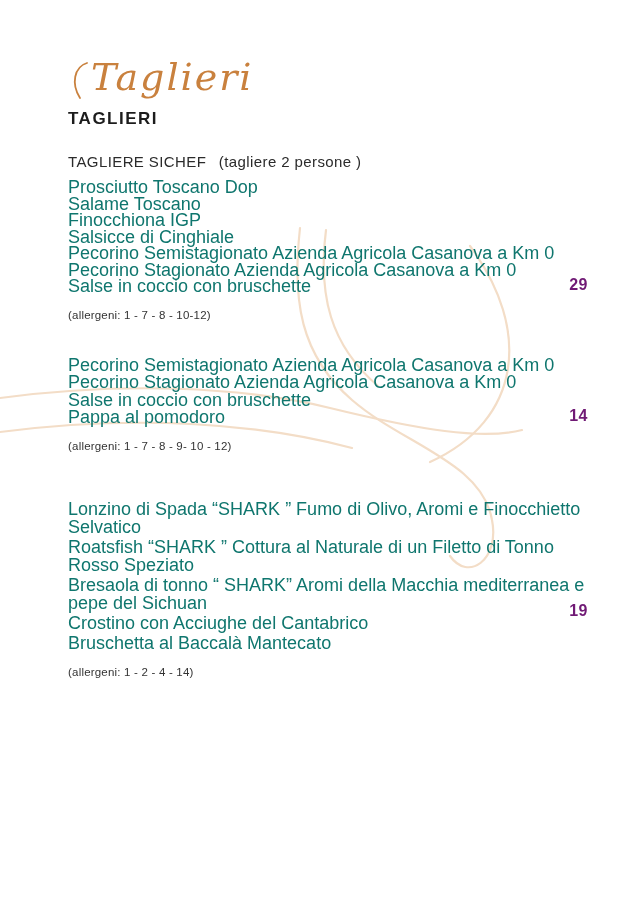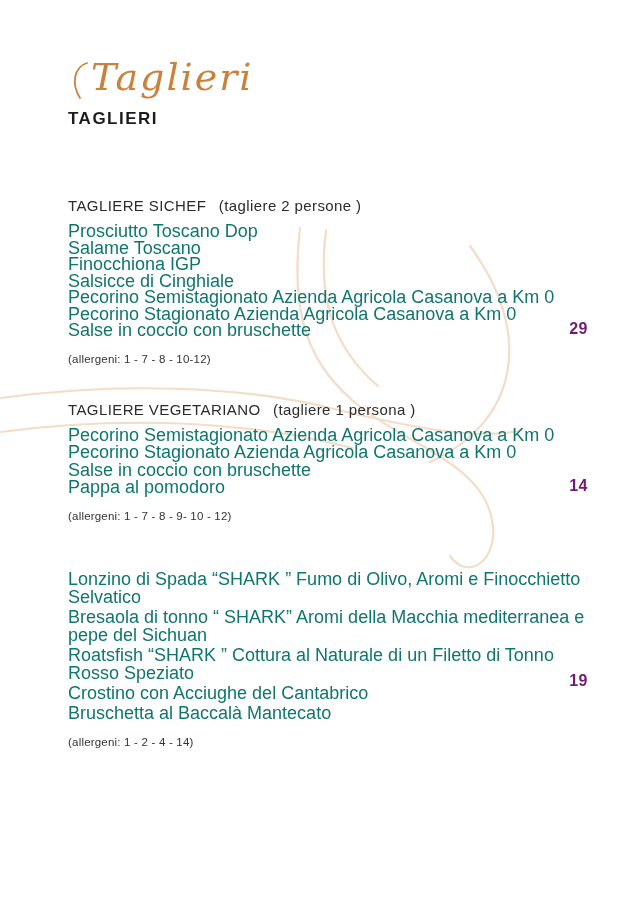--- a/index.html
+++ b/index.html
@@ -14,21 +14,21 @@
   .script-flourish{display:inline-block;vertical-align:-10px;margin-right:1px;}
   .script-title{
     font-family:"DejaVu Serif", serif;font-style:italic;
     font-size:38px;color:#c9813e;line-height:1;letter-spacing:2px;
   }
   .page-title{
     display:block;margin-top:9px;font-size:17px;font-weight:bold;
     letter-spacing:1.5px;color:#1c1c1c;
   }
   .section{position:relative;}
-  .s1{margin-top:68px;}
+  .s1{margin-top:24px;}
   .s2{margin-top:36px;}
   .s3{margin-top:48px;}
   .section-heading{font-size:15px;letter-spacing:.4px;color:#2b2b2b;}
   .section-heading .note{margin-left:8px;}
   .items-wrap{position:relative;}
   .items{list-style:none;margin:9px 0 0;padding:0;font-size:18px;line-height:16.5px;color:#0f766e;}
   .items li{margin:0;}
   .s2 .items li{margin-bottom:1px;}
   .s3 .items{line-height:18px;}
   .s3 .items li{margin-bottom:2px;}
@@ -77,42 +77,38 @@
         <li>Pecorino Semistagionato Azienda Agricola Casanova a Km 0</li>
         <li>Pecorino Stagionato Azienda Agricola Casanova a Km 0</li>
         <li>Salse in coccio con bruschette</li>
       </ul>
       <span class="price">29</span>
     </div>
     <div class="allergens">(allergeni: 1 - 7 - 8 - 10-12)</div>
   </section>
 
   <section class="section s2">
-    <div class="section-heading">
-      <span>TAGLIERE VEGETARIANO</span>
-      <span class="note">(tagliere 1 persona )</span>
-    </div>
     <div class="items-wrap">
       <ul class="items">
         <li>Pecorino Semistagionato Azienda Agricola Casanova a Km 0</li>
         <li>Pecorino Stagionato Azienda Agricola Casanova a Km 0</li>
         <li>Salse in coccio con bruschette</li>
         <li>Pappa al pomodoro</li>
       </ul>
       <span class="price">14</span>
     </div>
     <div class="allergens">(allergeni: 1 - 7 - 8 - 9- 10 - 12)</div>
   </section>
 
   <section class="section s3">
     <div class="items-wrap">
       <ul class="items">
         <li>Lonzino di Spada “SHARK ” Fumo di Olivo, Aromi e Finocchietto Selvatico</li>
+        <li>Roatsfish  “SHARK ” Cottura al Naturale di un Filetto di Tonno Rosso Speziato</li>
         <li>Bresaola di tonno “ SHARK” Aromi della Macchia mediterranea e pepe del Sichuan</li>
-        <li>Roatsfish  “SHARK ” Cottura al Naturale di un Filetto di Tonno Rosso Speziato</li>
         <li>Crostino  con  Acciughe del Cantabrico</li>
         <li>Bruschetta  al Baccalà Mantecato</li>
       </ul>
       <span class="price">19</span>
     </div>
     <div class="allergens">(allergeni: 1 - 2 - 4 - 14)</div>
   </section>
 
 </div>
 

